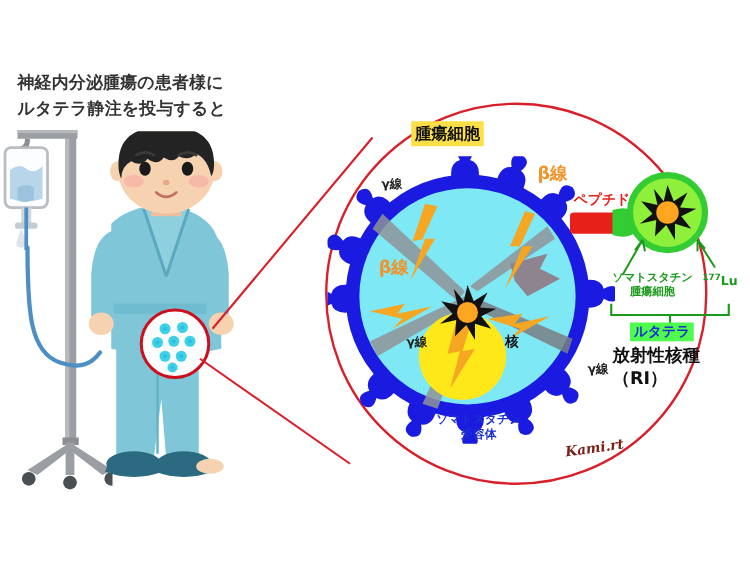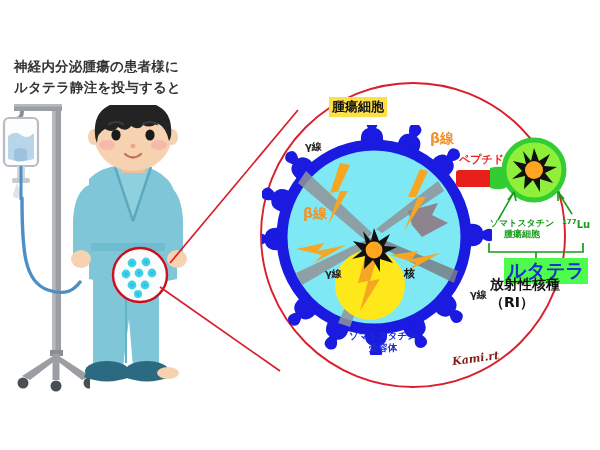--- a/index.html
+++ b/index.html
@@ -27,21 +27,21 @@
   .lbl-gamma{font-size:10px;color:#222;}
   .lbl-beta{font-size:14px;color:#f0932a;}
   .lbl-tumor{
     font-size:13px;color:#111;
     background:#fde047;padding:1px 3px;
   }
   .lbl-peptide{font-size:11px;color:#e8201a;font-weight:700;}
   .lbl-soma-green{font-size:9px;color:#1a9a1a;line-height:1.25;text-align:center;font-weight:700;}
   .lbl-lu{font-size:10px;color:#1a9a1a;font-weight:700;}
   .lbl-lutathera{
-    font-size:19px;color:#1a2fd0;font-weight:700;
+    font-size:11px;color:#1a2fd0;font-weight:700;
     background:#4dfc4d;padding:0 3px;
   }
   .lbl-ri{font-size:14px;color:#111;font-weight:700;}
   .lbl-receptor{font-size:9.5px;color:#1a2fd0;font-weight:700;text-align:center;line-height:1.3;}
   .lbl-nucleus{font-size:11px;color:#111;font-weight:700;}
   #signature{
     left:452px;top:352px;
     font-family:"DejaVu Serif","Liberation Serif",serif;
     font-style:italic;font-weight:700;font-size:11px;
     color:#7d1f16;transform:rotate(-8deg);

